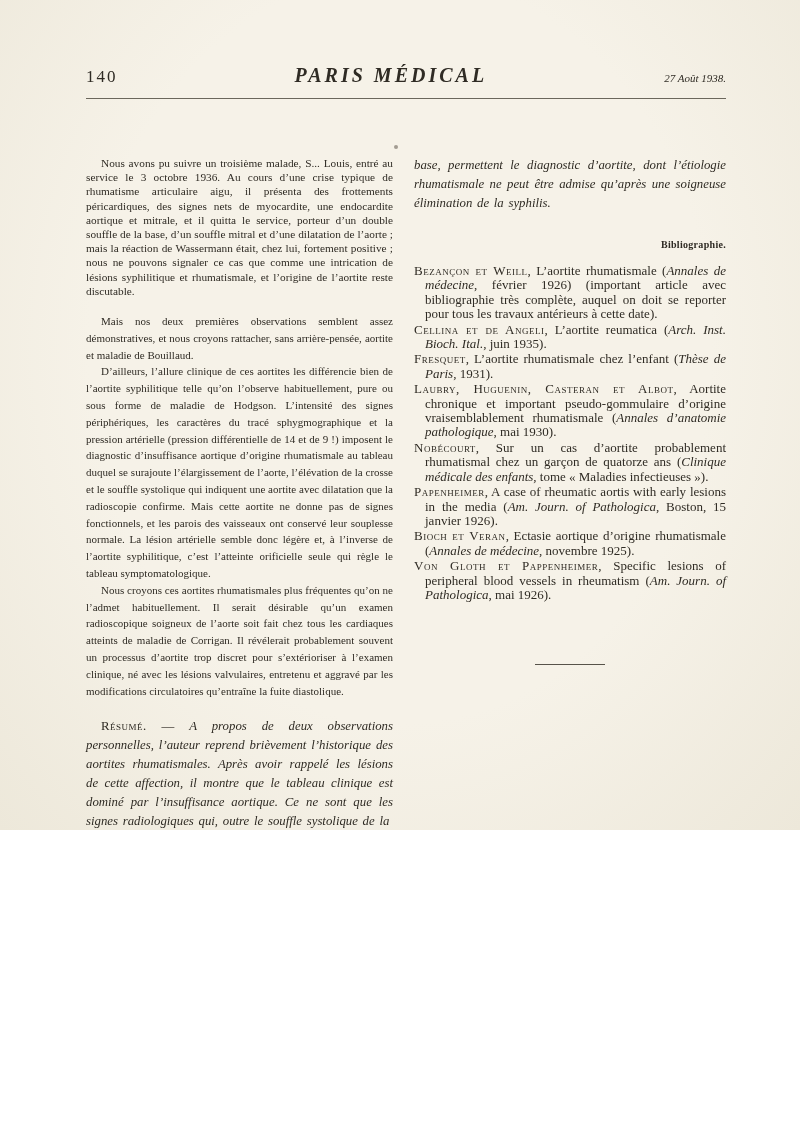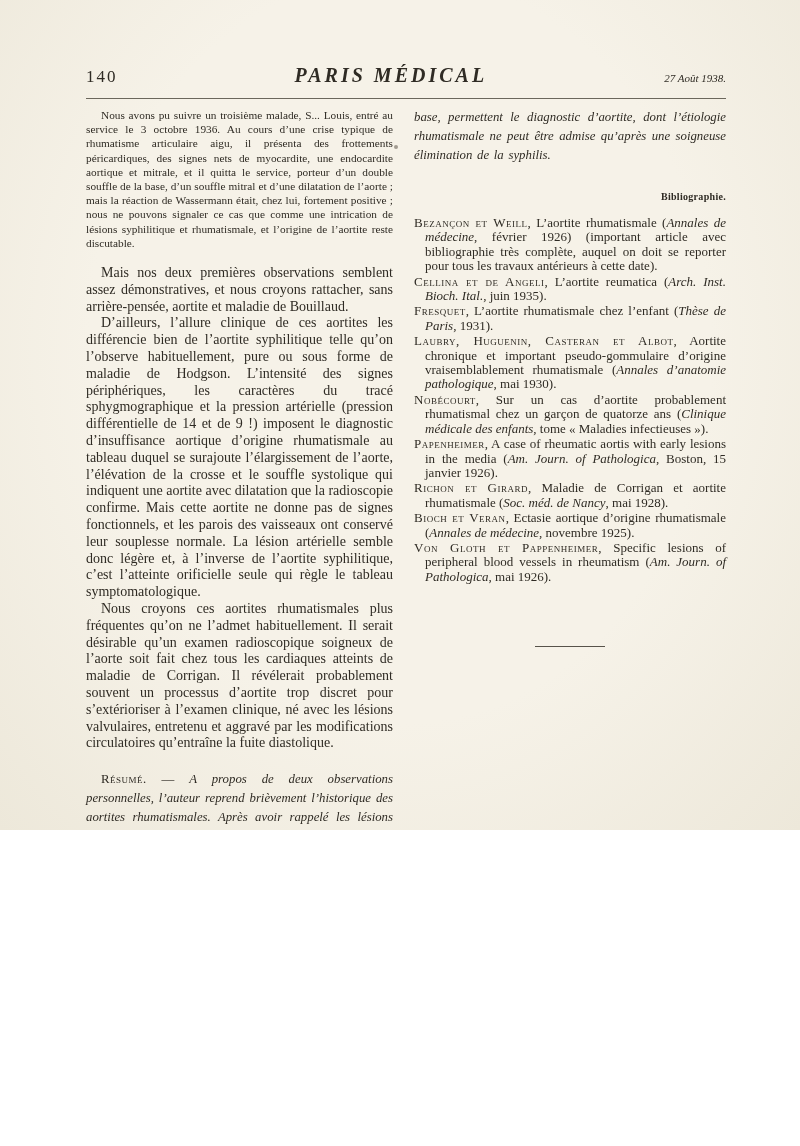--- a/index.html
+++ b/index.html
@@ -19,27 +19,27 @@
   .journal{font-size:20px;font-weight:700;font-style:italic;letter-spacing:3px;}
   .date{font-size:11px;font-style:italic;}
   .rule{
     position:absolute;top:98px;left:86px;width:640px;
     border-top:1.2px solid #6b675c;
   }
   .columns{
     position:absolute;top:108px;left:86px;width:640px;
     display:flex;gap:21px;
   }
-  .col{text-align:justify;}
+  .col{text-align:justify;margin-top:48px;}
   .col.left{width:307px;flex:none;}
   .col.right{flex:1;min-width:0;}
   p{margin:0;}
   .indent{text-indent:15px;}
   .small{font-size:11.3px;line-height:14.2px;}
-  .bodytxt{font-size:14px;line-height:16.8px;}
+  .bodytxt{font-size:11px;line-height:16.8px;}
   .gap{margin-top:15px;}
   .gap-lg{margin-top:18px;}
   .resume{
     font-size:12.8px;line-height:19px;
     font-style:italic;word-spacing:1.5px;
   }
   .sc{font-variant:small-caps;font-style:normal;letter-spacing:.5px;}
   .roman{font-style:normal;}
   .it{font-style:italic;}
   .bib-heading{
@@ -89,21 +89,20 @@
 
       <h2 class="bib-heading">Bibliographie.</h2>
 
       <div class="bib-list">
         <p class="bib-entry"><span class="sc">Bezançon et Weill</span><span>, L’aortite rhumatismale (</span><span class="it">Annales de médecine</span><span>, février 1926) (important article avec bibliographie très complète, auquel on doit se reporter pour tous les travaux antérieurs à cette date).</span></p>
         <p class="bib-entry"><span class="sc">Cellina et de Angeli</span><span>, L’aortite reumatica (</span><span class="it">Arch. Inst. Bioch. Ital.</span><span>, juin 1935).</span></p>
         <p class="bib-entry"><span class="sc">Fresquet</span><span>, L’aortite rhumatismale chez l’enfant (</span><span class="it">Thèse de Paris</span><span>, 1931).</span></p>
         <p class="bib-entry"><span class="sc">Laubry, Huguenin, Casteran et Albot</span><span>, Aortite chronique et important pseudo-gommulaire d’origine vraisemblablement rhumatismale (</span><span class="it">Annales d’anatomie pathologique</span><span>, mai 1930).</span></p>
         <p class="bib-entry"><span class="sc">Nobécourt</span><span>, Sur un cas d’aortite probablement rhumatismal chez un garçon de quatorze ans (</span><span class="it">Clinique médicale des enfants</span><span>, tome « Maladies infectieuses »).</span></p>
         <p class="bib-entry"><span class="sc">Papenheimer</span><span>, A case of rheumatic aortis with early lesions in the media (</span><span class="it">Am. Journ. of Pathologica</span><span>, Boston, 15 janvier 1926).</span></p>
-        <p class="bib-entry"><span class="sc">Richon et Girard</span><span>, Maladie de Corrigan et aortite rhumatismale (</span><span class="it">Soc. méd. de Nancy</span><span>, mai 1928).</span></p>
         <p class="bib-entry"><span class="sc">Bioch et Veran</span><span>, Ectasie aortique d’origine rhumatismale (</span><span class="it">Annales de médecine</span><span>, novembre 1925).</span></p>
         <p class="bib-entry"><span class="sc">Von Gloth et Pappenheimer</span><span>, Specific lesions of peripheral blood vessels in rheumatism (</span><span class="it">Am. Journ. of Pathologica</span><span>, mai 1926).</span></p>
       </div>
 
       <div class="end-rule"></div>
     </section>
 
   </main>
 
   <div class="speck s1"></div>

